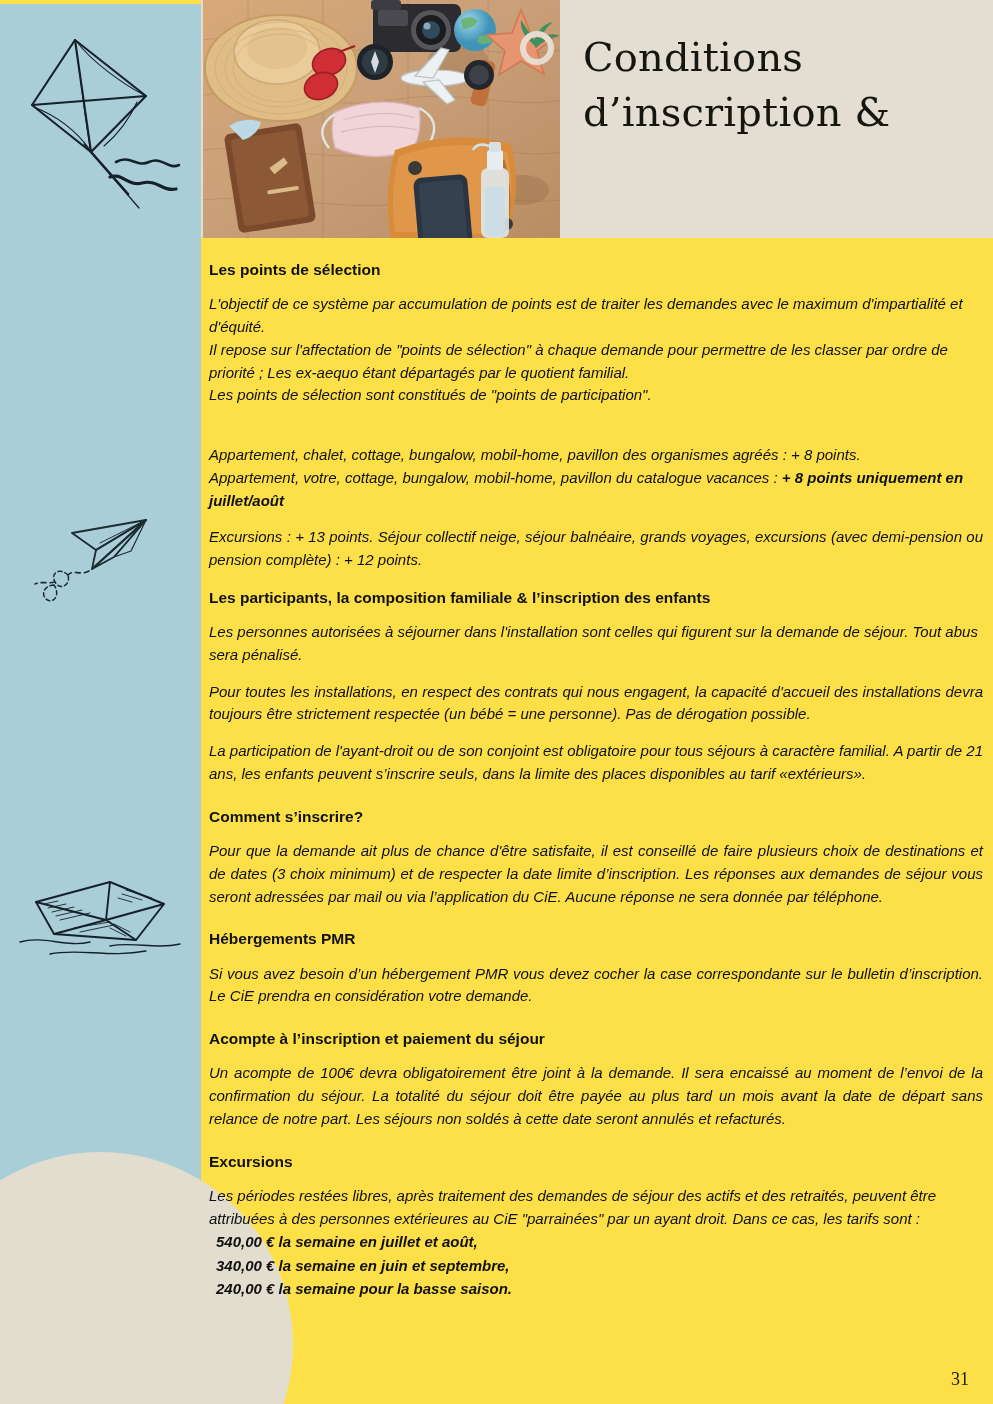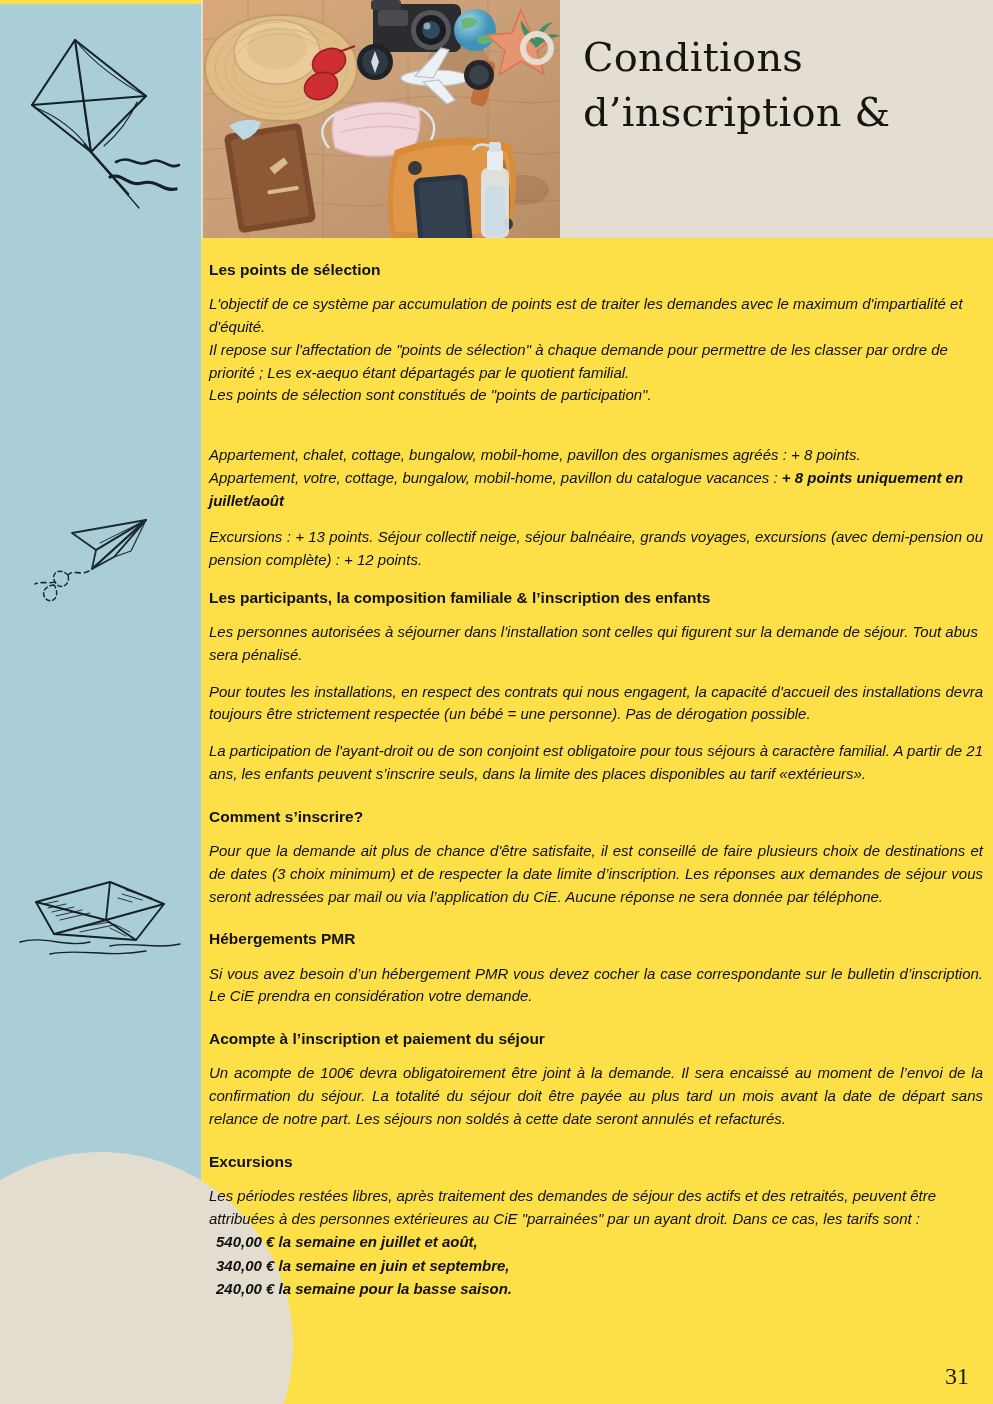--- a/index.html
+++ b/index.html
@@ -115,21 +115,21 @@
   .tarif {
     display: block;
     font-weight: bold;
     padding-left: 7px;
     line-height: 1.56;
   }
   .page-number {
     position: absolute;
     right: 24px;
     bottom: 14px;
-    font-size: 24px;
+    font-size: 18px;
     color: #1a1a1a;
     font-family: "Liberation Serif", serif;
   }
 </style>
 </head>
 <body>
 
 <div class="page">
 
   <div class="sidebar"></div>

